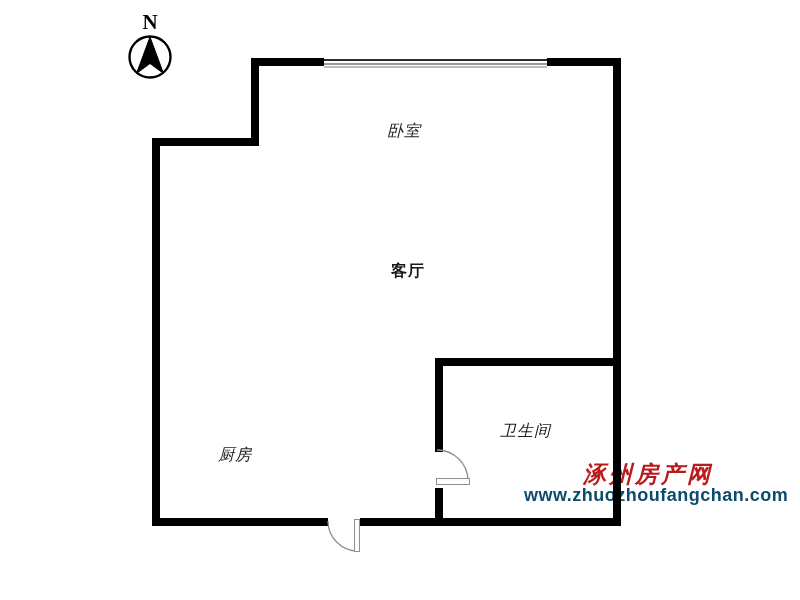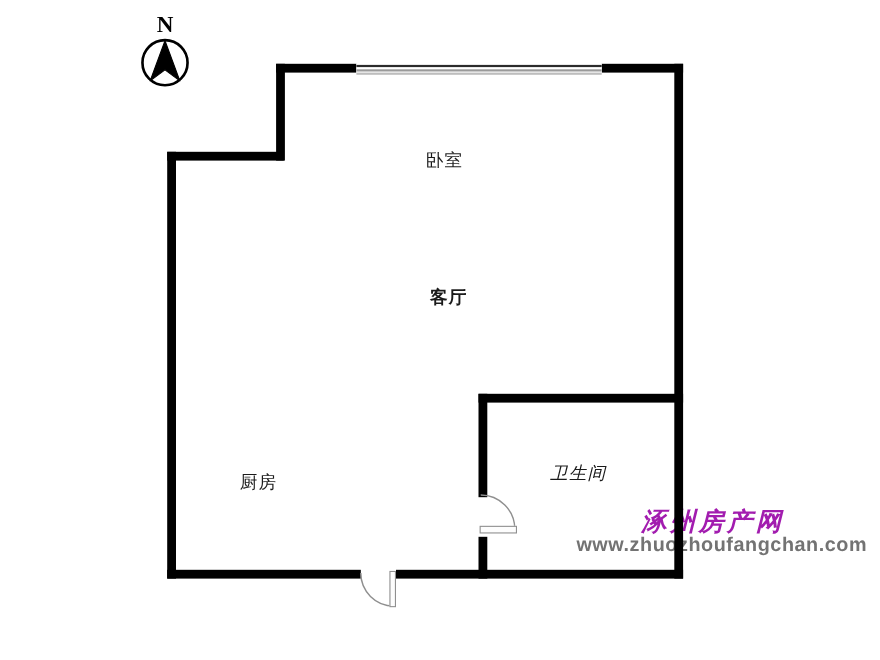--- a/index.html
+++ b/index.html
@@ -45,39 +45,39 @@
     font-family:"Liberation Serif","DejaVu Serif",serif;
     font-weight:bold;font-size:21px;color:#000;line-height:1;
   }
   #compass svg{position:absolute;left:0;top:0;}
 
   
   .room-label{
     position:absolute;color:var(--label-color,#1a1a1a);
     font-size:16px;letter-spacing:1px;line-height:18px;z-index:4;white-space:nowrap;
   }
-  .lbl-bedroom {left:387px;top:138px;}
+  .lbl-bedroom {left:387px;top:122px;font-style:italic;}
   .lbl-living  {left:391px;top:262px;font-weight:bold;}
-  .lbl-kitchen {left:218px;top:431px;}
+  .lbl-kitchen {left:218px;top:446px;font-style:italic;}
   .lbl-bath    {left:500px;top:422px;font-style:italic;}
 
   
   .watermark{position:absolute;z-index:1;font-weight:bold;white-space:nowrap;
     text-shadow:-1.5px -1.5px 0 #fff,1.5px -1.5px 0 #fff,-1.5px 1.5px 0 #fff,1.5px 1.5px 0 #fff,
                 -1.5px 0 0 #fff,1.5px 0 0 #fff,0 -1.5px 0 #fff,0 1.5px 0 #fff;}
   .wm-name{left:583px;top:459px;font-size:23px;letter-spacing:3px;font-style:italic;}
   .wm-url {left:524px;top:485px;font-size:18px;letter-spacing:0.5px;}
 </style>
 </head>
 <body>
 
 <div id="stage">
 
-  <div class="watermark wm-name" style="color: #a21caf;">涿州房产网</div>
-  <div class="watermark wm-url" style="color: #737373;">www.zhuozhoufangchan.com</div>
+  <div class="watermark wm-name" style="color: #b91c1c;">涿州房产网</div>
+  <div class="watermark wm-url" style="color: #0c4a6e;">www.zhuozhoufangchan.com</div>
 
   <div id="compass">
     <div class="n">N</div>
     <svg width="70" height="75" viewBox="0 0 70 75">
       <circle cx="30" cy="47" r="20.5" fill="#fff" stroke="#000" stroke-width="2.4"></circle>
       <path d="M30,27 L16.5,63.5 L30,53.5 L43.5,63.5 Z" fill="#000" stroke="#000" stroke-width="1" stroke-linejoin="round"></path>
     </svg>
   </div>
 
   <div class="wall w-top-left"></div>

